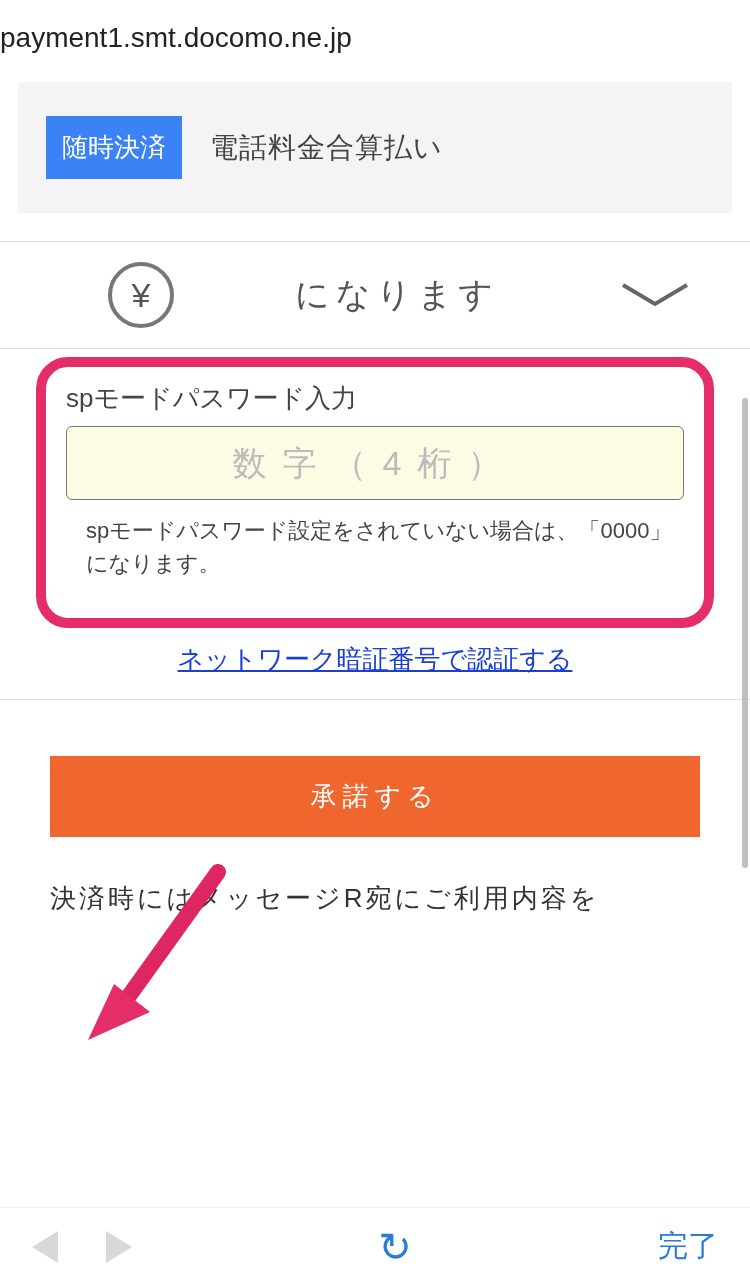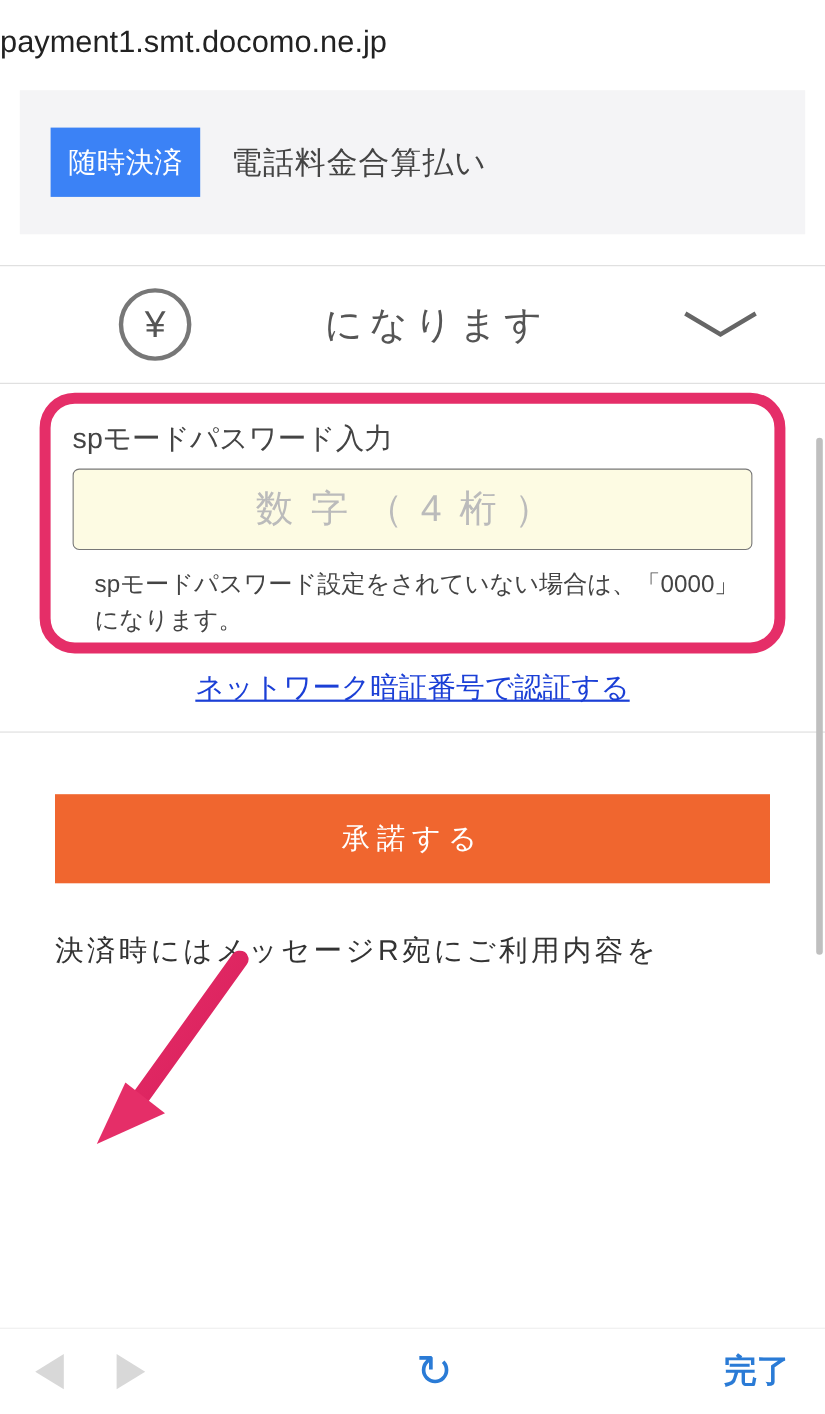--- a/index.html
+++ b/index.html
@@ -9,38 +9,38 @@
   .method-box { background: #f4f4f6; margin: 10px 18px 0; padding: 34px 28px; display: flex; align-items: center; gap: 28px; }
   .badge { background: #3b82f6; color: #fff; font-size: 26px; padding: 14px 16px; }
   .method-text { font-size: 28px; color: #444; letter-spacing: 1px; text-align: right; }
   .divider { border-top: 1px solid #ddd; margin-top: 28px; }
   .details-header { display: flex; align-items: center; justify-content: space-between; padding: 20px 60px 20px 108px; border-bottom: 1px solid #ddd; }
   .yen-circle { width: 66px; height: 66px; border: 4px solid #777; border-radius: 50%; display: flex; align-items: center; justify-content: center; font-size: 34px; color: #555; font-weight: 500; }
   .details-title { font-size: 34px; color: #555; letter-spacing: 6px; }
   .chevron { width: 70px; height: 26px; }
   .billing-line { padding: 28px 48px 18px; font-size: 26px; color: #333; display: flex; align-items: center; gap: 6px; }
   .redacted { display: inline-block; width: 290px; height: 28px; background: repeating-linear-gradient(90deg,#d5d5d5,#d5d5d5 16px,#e8e8e8 16px,#e8e8e8 30px); filter: blur(2px); border-radius: 3px; }
-  .highlight-frame { margin: 8px 36px 0; border: 10px solid #e52e68; border-radius: 32px; padding: 14px 20px 4px; }
+  .highlight-frame { margin: 8px 36px 0; border: 10px solid #e52e68; border-radius: 32px; padding: 14px 20px 38px; }
   .pw-label { font-size: 26px; color: #444; margin-bottom: 10px; }
   .pw-input { width: 100%; height: 74px; background: #fdfbe3; border: 1px solid #777; border-radius: 6px; font-size: 34px; text-align: center; letter-spacing: 16px; color: #bbb; }
   .pw-input::placeholder { color: #bbb; letter-spacing: 16px; }
   .pw-help { font-size: 22px; color: #444; margin-top: 14px; line-height: 1.5; margin-left: 20px; }
   .auth-link-row { text-align: center; padding: 14px 42px 22px; }
   .auth-link { color: #1b3fd6; font-size: 26px; text-decoration: underline; }
   .divider2 { border-top: 1px solid #ddd; }
   .arrow-annot { position: absolute; left: 80px; top: 782px; pointer-events: none; }
   .accept-btn { display: block; margin: 56px 50px 0; background: #f0662f; color: #fff; border: none; width: calc(100% - 100px); height: 81px; font-size: 26px; letter-spacing: 6px; }
   .note { padding: 44px 50px 0; font-size: 26px; color: #333; letter-spacing: 3px; }
   .bottom-bar { position: absolute; bottom: 0; left: 0; right: 0; height: 78px; background: #fff; display: flex; align-items: center; justify-content: space-between; padding: 0 32px; border-top: 1px solid #eee; }
   .nav-arrows { display: flex; gap: 48px; }
   .tri { width: 0; height: 0; border-top: 16px solid transparent; border-bottom: 16px solid transparent; }
   .tri-left { border-right: 26px solid #d8d8d8; }
   .tri-right { border-left: 26px solid #d8d8d8; }
   .reload { color: #2a7bd6; font-size: 40px; }
-  .done { color: #2a7bd6; font-size: 30px; font-weight: 700; }
+  .done { color: #2a7bd6; font-size: 30px; font-weight: 400; }
   .scroll-ind { position: absolute; right: 2px; top: 316px; width: 6px; height: 470px; background: #bfbfbf; border-radius: 3px; }
 </style>
 </head>
 <body>
 
 <div class="url-bar">payment1.smt.docomo.ne.jp</div>
 
 <div class="content">
 
   <div class="method-box">

